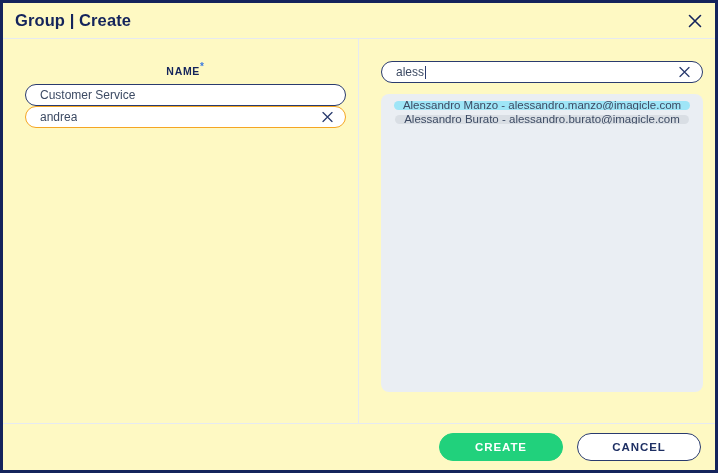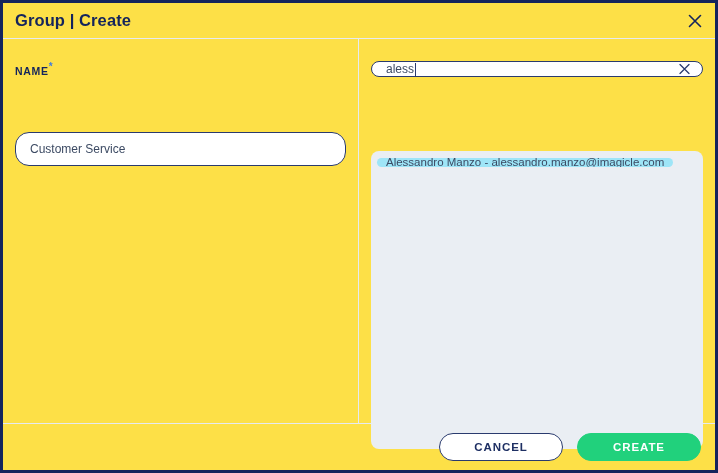--- a/index.html
+++ b/index.html
@@ -8,23 +8,24 @@
     background: #ffffff;
   }
   body {
     font-family: "Liberation Sans", sans-serif;
   }
   .dialog {
     position: relative;
     width: 718px;
     height: 473px;
     box-sizing: border-box;
-    background: #fde047;
+    background: #fef9c3;
     border: 3px solid #14245c;
     overflow: hidden;
+    text-align: center;
   }
   
   .dialog-header {
     position: relative;
     height: 36px;
     box-sizing: border-box;
     border-bottom: 1px solid #e6eaf1;
     display: flex;
     align-items: center;
     padding: 0 8px 0 12px;
@@ -52,24 +53,23 @@
 
   
   .dialog-body {
     display: flex;
     height: 385px;
     box-sizing: border-box;
     border-bottom: 1px solid #e6eaf1;
   }
   .column {
     box-sizing: border-box;
-    padding: 22px 12px 0 12px;
+    padding: 22px 12px 0 22px;
     display: flex;
     flex-direction: column;
-    gap: 48px;
   }
   .column-left {
     width: 356px;
     border-right: 1px solid #e6eaf1;
   }
   .column-right {
     width: 356px;
   }
   .field-label {
     font-size: 10.5px;
@@ -81,21 +81,21 @@
   }
   .req-star {
     color: #3d7be0;
     font-size: 10px;
     vertical-align: super;
   }
 
   
   .pill-input {
     position: relative;
-    height: 34px;
+    height: 22px;
     box-sizing: border-box;
     border: 1px solid #2a3b6e;
     border-radius: 14px;
     background: #ffffff;
     display: flex;
     align-items: center;
     padding: 0 30px 0 14px;
   }
   .pill-input.focus-warn {
     border: 1.6px solid #f5a623;
@@ -123,21 +123,21 @@
     height: 13px;
     display: flex;
     align-items: center;
     justify-content: center;
     cursor: pointer;
   }
   .clear-icon svg { display: block; }
 
   
   .results-panel {
-    margin-top: 26px;
+    margin-top: 11px;
     background: #eaeef3;
     border-radius: 8px;
     flex: 0 0 auto;
     height: 298px;
     box-sizing: border-box;
     padding: 7px 6px;
     overflow: hidden;
   }
   .result-chip {
     display: inline-block;
@@ -216,42 +216,53 @@
 
       <div class="field-label">
         <span>NAME</span><span class="req-star">*</span>
       </div>
 
       <div class="pill-input">
         <span class="pill-text">Customer Service</span>
       </div>
 
 
+      <div class="pill-input focus-warn">
+        <span class="pill-text">andrea</span>
+        <span class="clear-icon">
+          <svg width="11" height="11" viewBox="0 0 11 11">
+            <path d="M1 1 L10 10 M10 1 L1 10" stroke="#2a3b6e" stroke-width="1.3" stroke-linecap="round" fill="none"></path>
+          </svg>
+        </span>
+      </div>
 
     </div>
 
     <div class="column column-right">
 
 
       <div class="pill-input">
         <span class="pill-text">aless</span>
           <span class="caret"></span>
         <span class="clear-icon">
           <svg width="11" height="11" viewBox="0 0 11 11">
             <path d="M1 1 L10 10 M10 1 L1 10" stroke="#2a3b6e" stroke-width="1.3" stroke-linecap="round" fill="none"></path>
           </svg>
         </span>
       </div>
 
       <div class="results-panel">
         <span class="result-row">
           <span class="result-chip selected">Alessandro Manzo - alessandro.manzo@imagicle.com</span>
         </span>
+        <span class="result-row">
+          <span class="result-chip plain">Alessandro Burato - alessandro.burato@imagicle.com</span>
+        </span>
       </div>
     </div>
   </div>
 
   <div class="dialog-footer">
+    <div class="btn btn-create">CREATE</div>
     <div class="btn btn-cancel">CANCEL</div>
-    <div class="btn btn-create">CREATE</div>
   </div>
 
 </div>
 
 </body></html>

